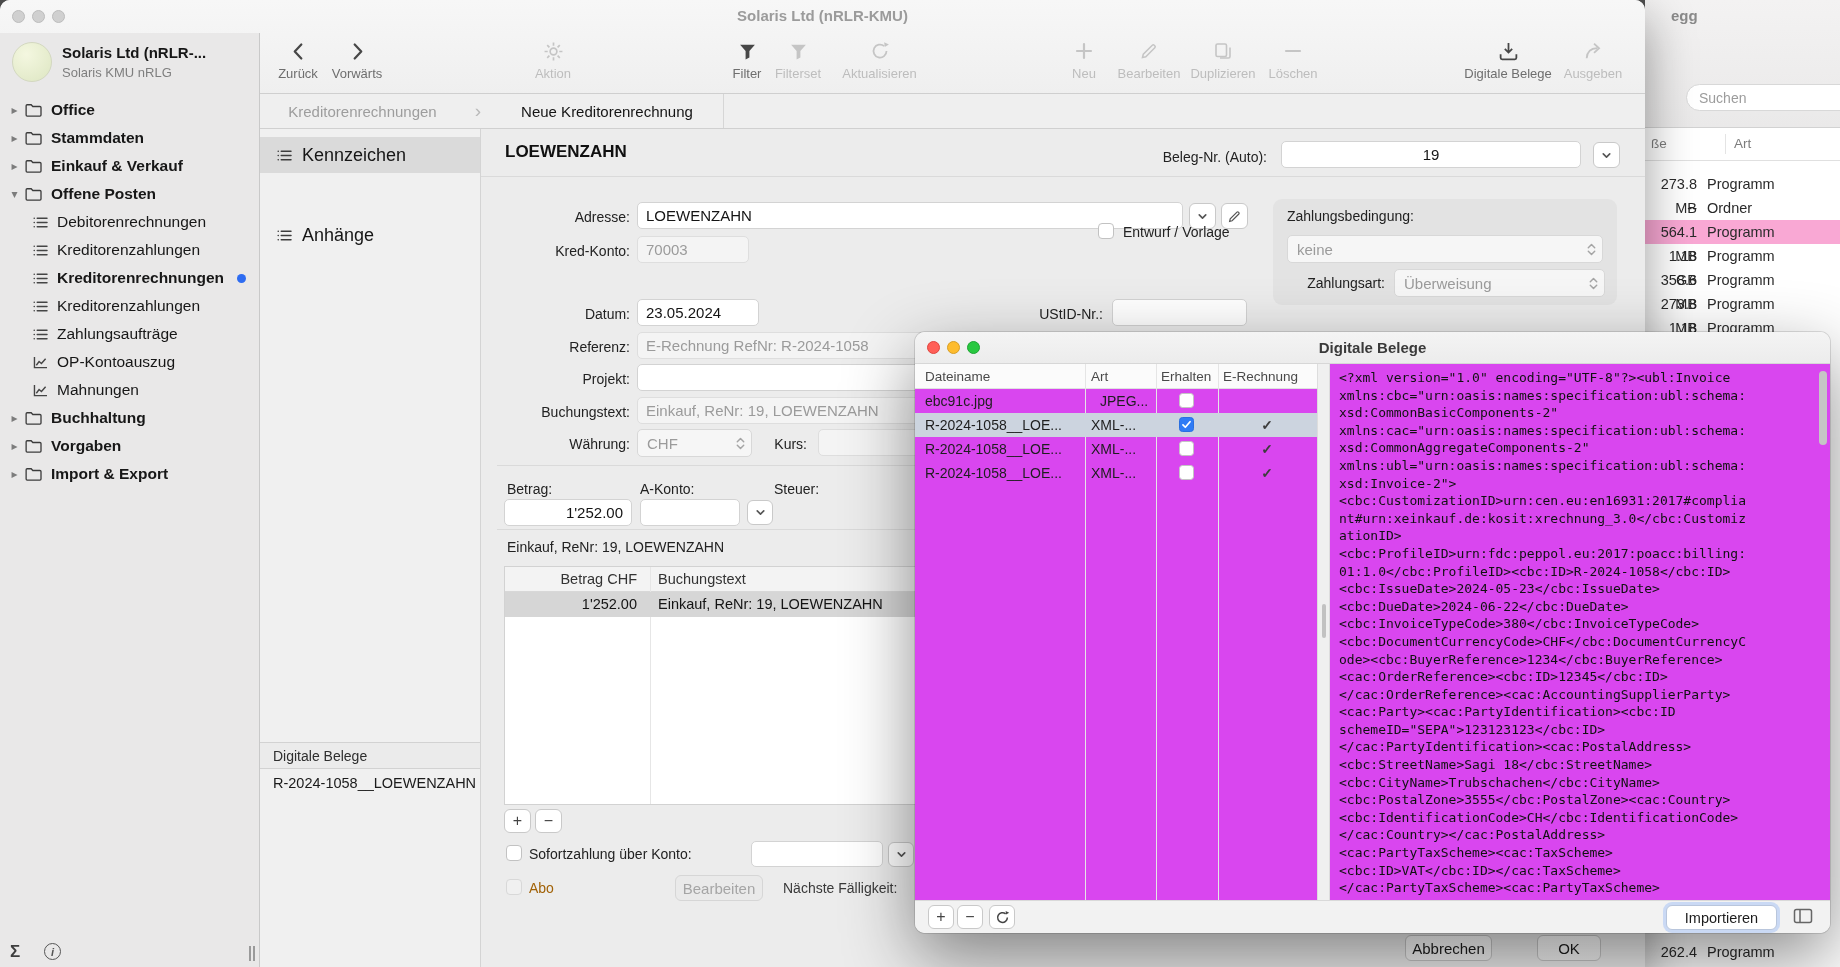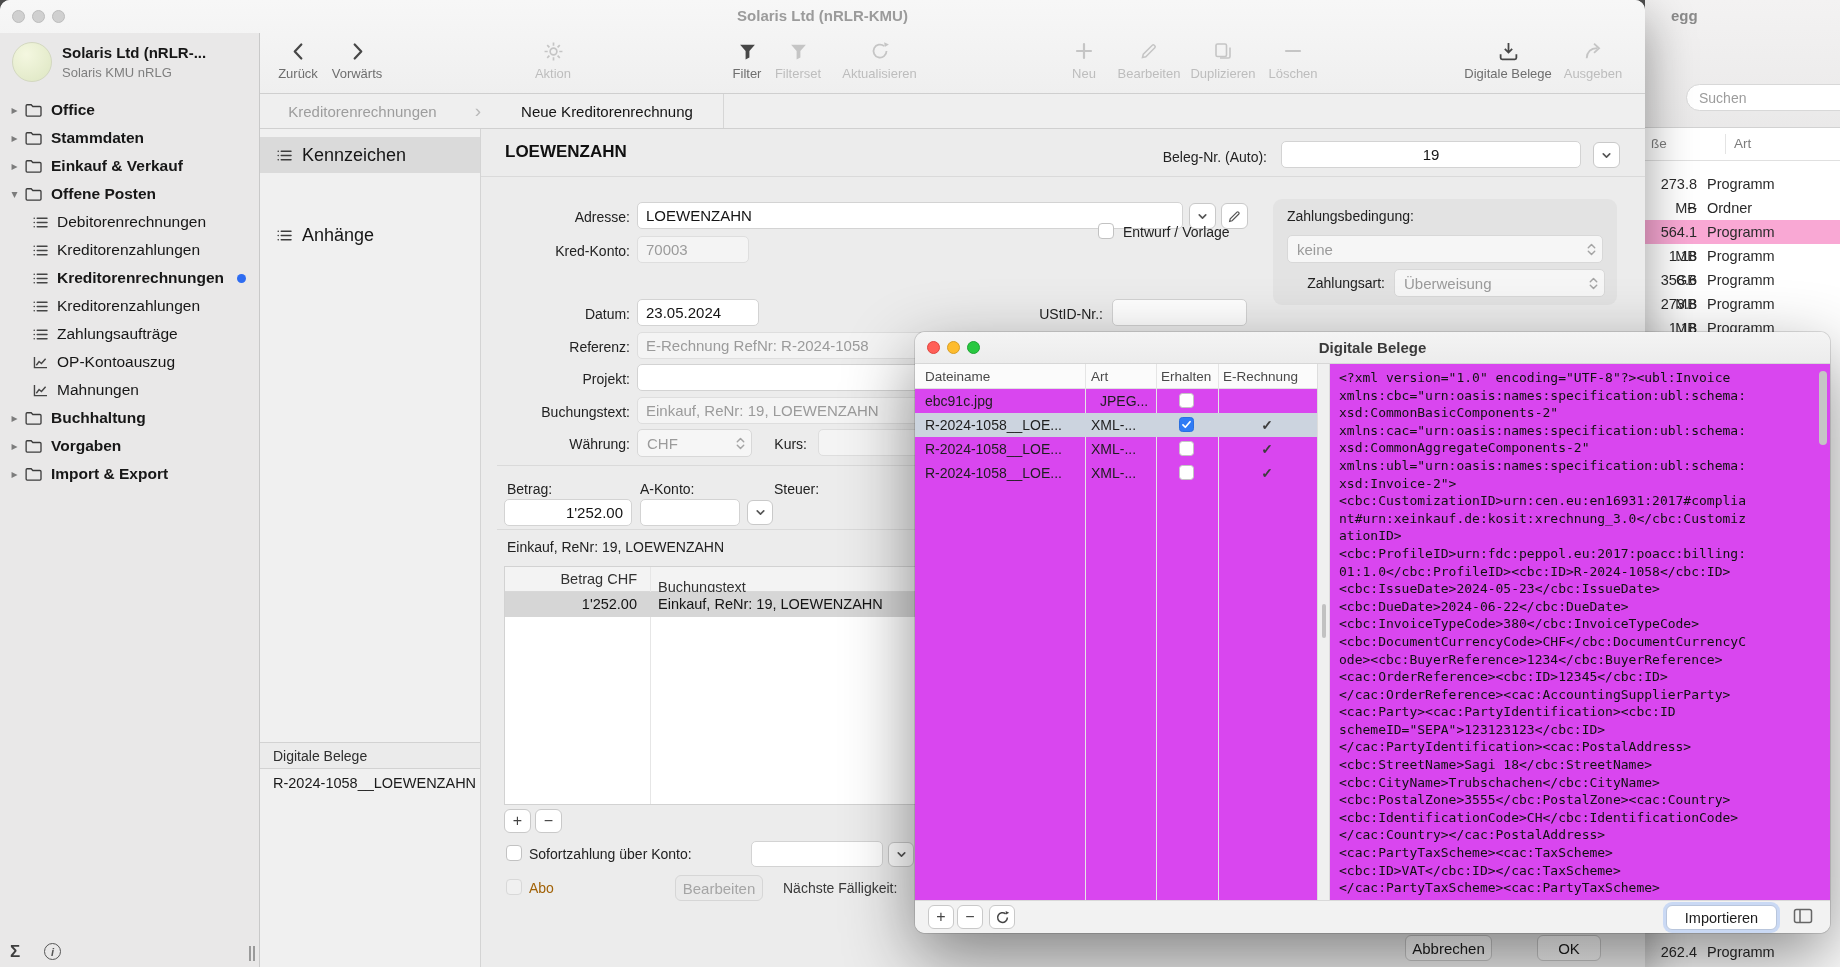--- a/index.html
+++ b/index.html
@@ -92,21 +92,21 @@
 .mini-btn{position:absolute;width:27px;height:26px;background:#fff;border:1px solid #c9c9c9;border-radius:6px;display:flex;align-items:center;justify-content:center;color:#555}
 .chk{position:absolute;width:16px;height:16px;background:#fff;border:1px solid #c2c2c2;border-radius:4px}
 .chk.dis{background:#f0f0f0;border-color:#d8d8d8}
 .popup{position:absolute;height:28px;background:#f6f6f6;border:1px solid #d8d8d8;border-radius:5px;display:flex;align-items:center;justify-content:space-between;padding:0 5px 0 9px;font-size:15px;color:#9b9b9b}
 .popup .pop-txt{white-space:nowrap;overflow:hidden}
 .popup .stepper{color:#a5a5a5;display:flex}
 #zb-group{position:absolute;left:792px;top:70px;width:344px;height:106px;background:#e3e3e3;border-radius:9px}
 #pos-table{position:absolute;left:23px;top:437px;width:681px;height:239px;background:#fff;border:1px solid #d2d2d2}
 #pos-head{position:absolute;left:0;top:0;width:100%;height:25px;background:#f3f3f3;border-bottom:1px solid #d8d8d8}
 .ph1{position:absolute;left:0;top:0;width:140px;height:25px;line-height:25px;text-align:right;padding-right:8px;font-size:14.5px;color:#333}
-.ph2{position:absolute;left:153px;top:8px;height:25px;line-height:25px;font-size:14.5px;color:#333}
+.ph2{position:absolute;left:153px;top:0;height:25px;line-height:25px;font-size:14.5px;color:#333}
 #pos-colsep{position:absolute;left:145px;top:0;width:1px;height:100%;background:#e6e6e6}
 .prow{position:absolute;left:0;top:25px;width:100%;height:25px}
 .prow.sel{background:#d6d6d6}
 .pv1{position:absolute;left:0;top:0;width:140px;height:25px;line-height:25px;text-align:right;padding-right:8px;font-size:14.5px;color:#141414}
 .pv2{position:absolute;left:153px;top:0;height:25px;line-height:25px;font-size:14.5px;color:#141414;white-space:nowrap}
 .sq-btn{position:absolute;width:27px;height:24px;background:#fff;border:1px solid #c9c9c9;border-radius:6px;display:flex;align-items:center;justify-content:center;font-size:16px;color:#444}
 .sq-btn.plus::after{content:"+"}
 .sq-btn.minus::after{content:"−"}
 .push-btn{position:absolute;height:26px;background:linear-gradient(#ffffff,#f3f3f3);border:1px solid #c6c6c6;border-radius:6px;display:flex;align-items:center;justify-content:center;font-size:15px;color:#1c1c1c}
 .push-btn.dis{background:#eaeaea;border-color:#d6d6d6;color:#a5a5a5}

